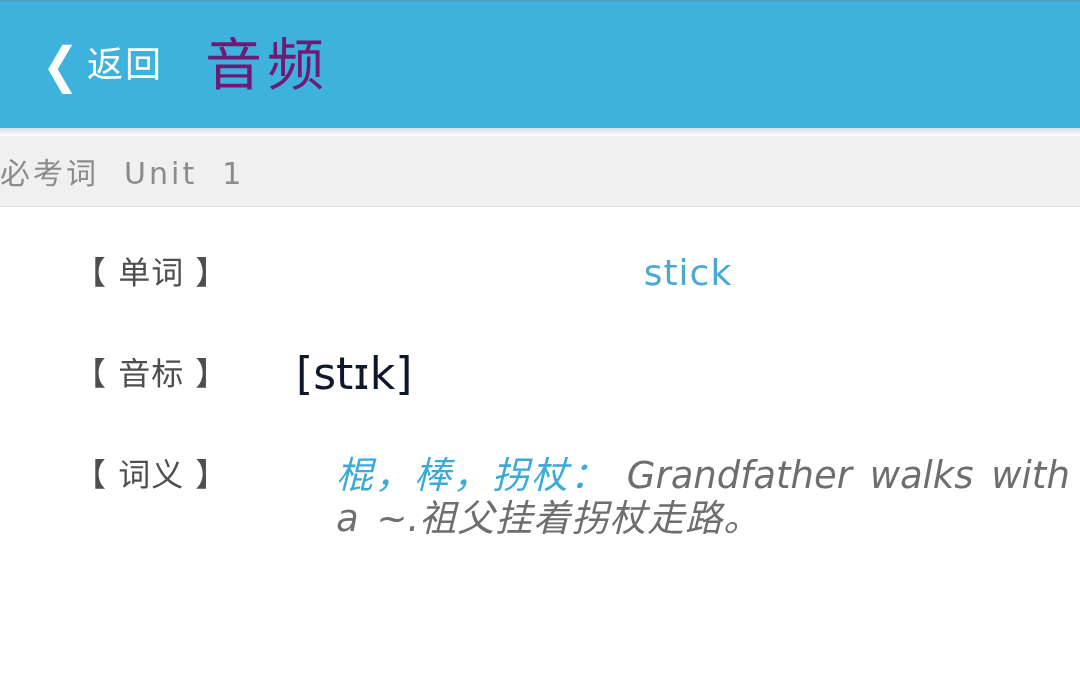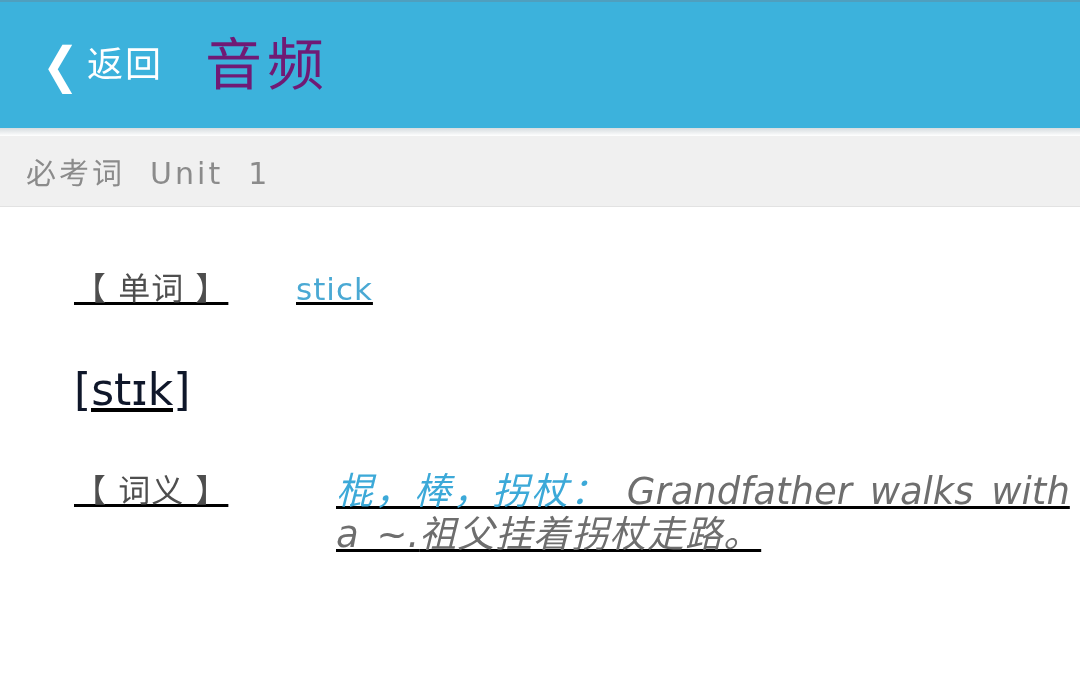--- a/index.html
+++ b/index.html
@@ -92,39 +92,37 @@
     width: 1080px;
     height: 71px;
     background: #f0f0f0;
     border-bottom: 1px solid #e2e2e2;
     box-sizing: border-box;
     display: flex;
     align-items: center;
     z-index: 3;
   }
   .subheader-text {
-    margin-left: 26px;
     color: #8b8b8b;
     font-size: 30px;
     letter-spacing: 3px;
     font-family: "DejaVu Sans", "Liberation Sans", sans-serif;
     white-space: pre;
   }
 
   
   .entry {
     position: absolute;
     left: 0;
     top: 208px;
     width: 1080px;
     height: 467px;
     background: #ffffff;
     box-sizing: border-box;
-    padding: 56px 0 0 0;
-    text-decoration: underline;
+    padding: 40px 0 0 0;
   }
 
   .row {
     display: flex;
     align-items: flex-start;
     padding-left: 74px;
     box-sizing: border-box;
   }
   .row-word      { height: 101px; }
   .row-phonetic  { height: 101px; }
@@ -143,23 +141,24 @@
     user-select: none;
   }
 
   .value {
     flex: 1 1 auto;
     font-size: 40px;
     line-height: 50px;
   }
   .value-word {
     color: #4aa9d4;
-    font-size: 31px;
-    letter-spacing: 1px;
-    font-family: "DejaVu Sans", "Liberation Sans", sans-serif;
+    font-size: 36px;
+    letter-spacing: 1px;
+    font-family: "DejaVu Sans", "Liberation Sans", sans-serif;
+    text-align: center;
   }
   .value-phonetic {
     color: #0f172a;
     font-size: 44px;
     letter-spacing: 0px;
     font-family: "DejaVu Sans", "Liberation Sans", sans-serif;
   }
   .value-pos {
     color: #5a5a5a;
     font-size: 40px;
@@ -211,20 +210,21 @@
   </div>
 
   <div class="entry">
 
     <div class="row row-word">
       <span class="label">【 单词 】</span>
       <span class="value value-word">stick</span>
     </div>
 
     <div class="row row-phonetic">
+      <span class="label">【 音标 】</span>
       <span class="value value-phonetic">[stɪk]</span>
     </div>
 
 
     <div class="row row-meaning">
       <span class="label">【 词义 】</span>
       <span class="value value-meaning"><span class="meaning-cn">棍，棒，拐杖：</span><span class="meaning-en"> Grandfather walks with a ~.</span><span class="meaning-trans">祖父挂着拐杖走路。</span></span>
     </div>
 
   </div>

